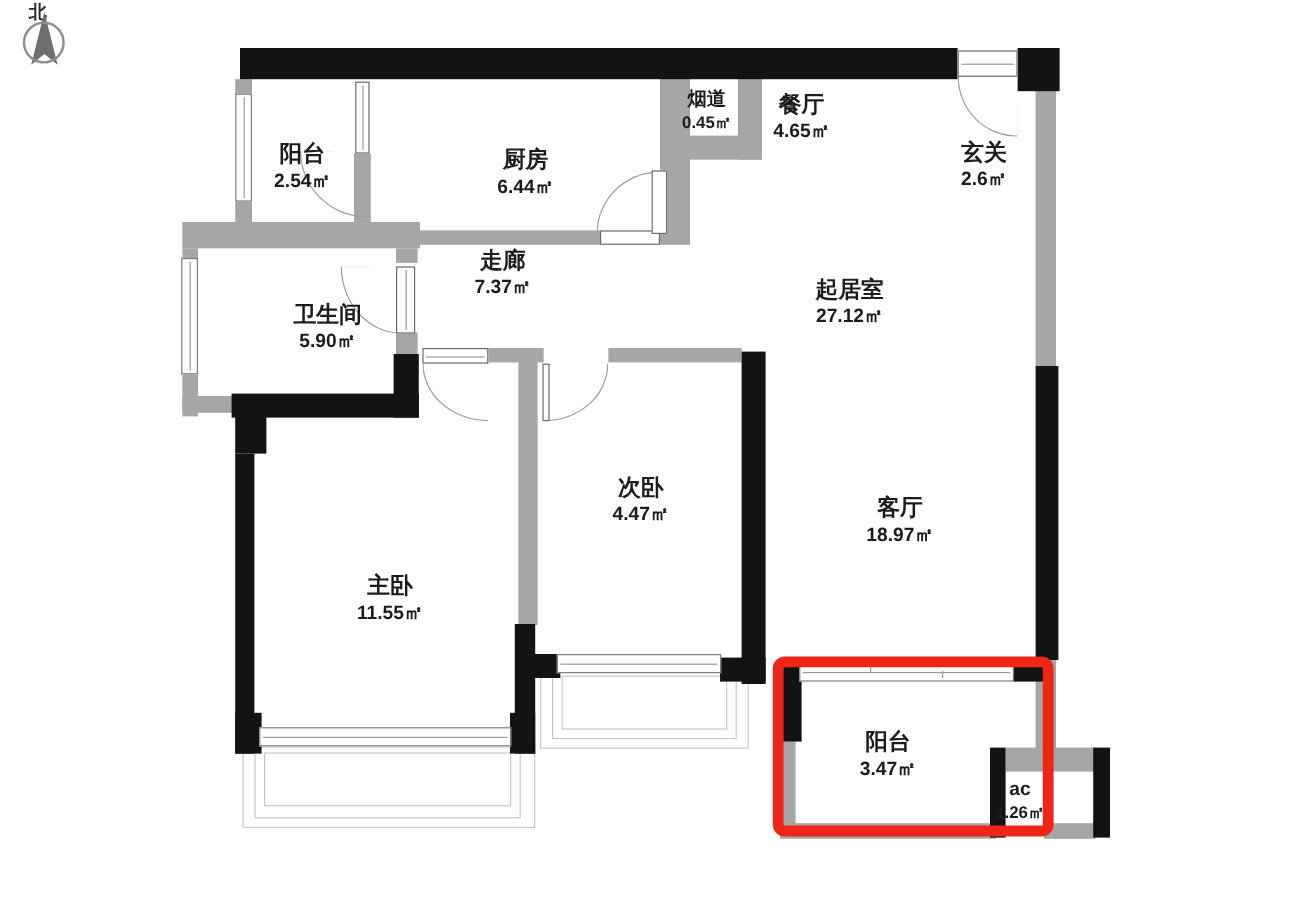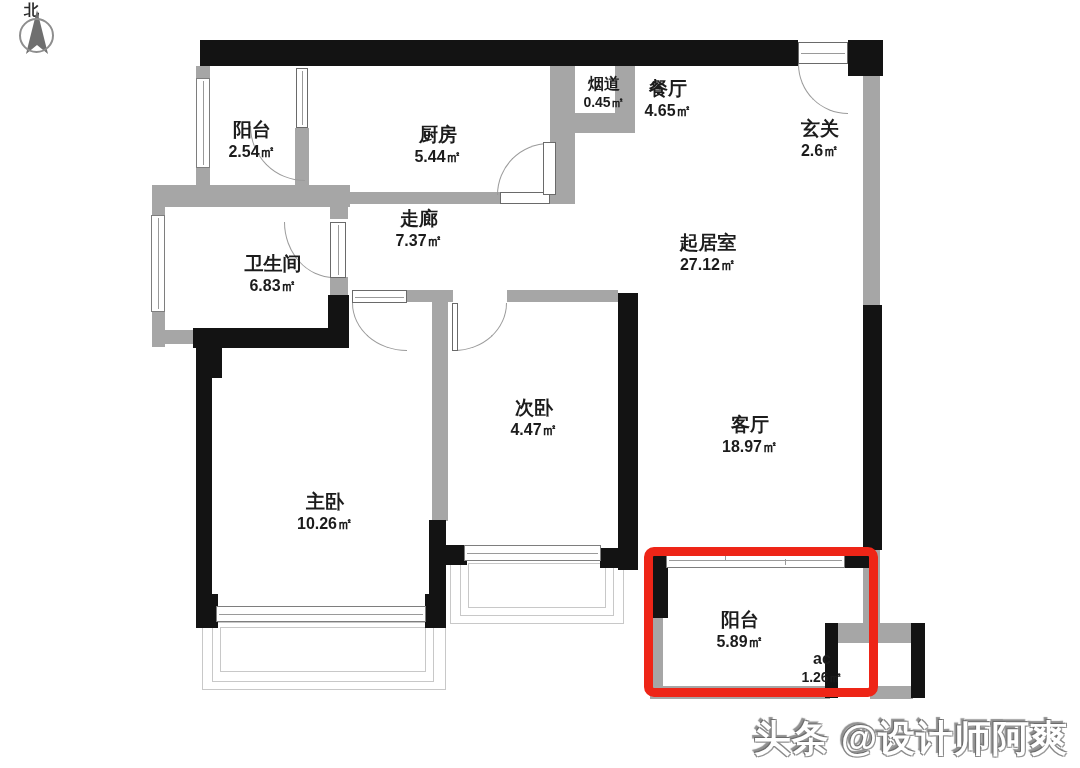--- a/index.html
+++ b/index.html
@@ -146,64 +146,63 @@
 
   <div class="leaf" style="left:452px;top:303px;width:6px;height:48px"></div>
   <div class="arc arc-br" style="left:454px;top:303px;width:53px;height:48px"></div>
 
   <div class="room-label" style="left:252px;top:139px">
     <div class="nm">阳台</div>
       <div class="ar">2.54㎡</div>
   </div>
   <div class="room-label" style="left:438px;top:144px">
     <div class="nm">厨房</div>
-      <div class="ar">5.44㎡</div>
-  </div>
-  <div class="room-label sm" style="left:604px;top:92px">
+      <div class="ar">6.44㎡</div>
+  </div>
+  <div class="room-label sm" style="left:589px;top:92px">
     <div class="nm">烟道</div>
       <div class="ar">0.45㎡</div>
   </div>
   <div class="room-label" style="left:668px;top:98px">
     <div class="nm">餐厅</div>
       <div class="ar">4.65㎡</div>
   </div>
   <div class="room-label" style="left:820px;top:138px">
     <div class="nm">玄关</div>
       <div class="ar">2.6㎡</div>
   </div>
   <div class="room-label" style="left:419px;top:228px">
     <div class="nm">走廊</div>
       <div class="ar">7.37㎡</div>
   </div>
   <div class="room-label" style="left:273px;top:273px">
     <div class="nm">卫生间</div>
-      <div class="ar">6.83㎡</div>
+      <div class="ar">5.90㎡</div>
   </div>
   <div class="room-label" style="left:708px;top:252px">
     <div class="nm">起居室</div>
       <div class="ar">27.12㎡</div>
   </div>
   <div class="room-label" style="left:534px;top:417px">
     <div class="nm">次卧</div>
       <div class="ar">4.47㎡</div>
   </div>
   <div class="room-label" style="left:750px;top:434px">
     <div class="nm">客厅</div>
       <div class="ar">18.97㎡</div>
   </div>
-  <div class="room-label" style="left:325px;top:511px">
+  <div class="room-label" style="left:325px;top:499px">
     <div class="nm">主卧</div>
-      <div class="ar">10.26㎡</div>
+      <div class="ar">11.55㎡</div>
   </div>
   <div class="room-label" style="left:740px;top:629px">
     <div class="nm">阳台</div>
-      <div class="ar">5.89㎡</div>
-  </div>
-  <div class="room-label sm" style="left:822px;top:667px">
+      <div class="ar">3.47㎡</div>
+  </div>
+  <div class="room-label sm" style="left:850px;top:667px">
     <div class="nm">ac</div>
       <div class="ar">1.26㎡</div>
   </div>
 
   <div class="hl-box"></div>
 
-  <div class="watermark">头条 @设计师阿爽</div>
 
 </div>
 
 </body></html>

